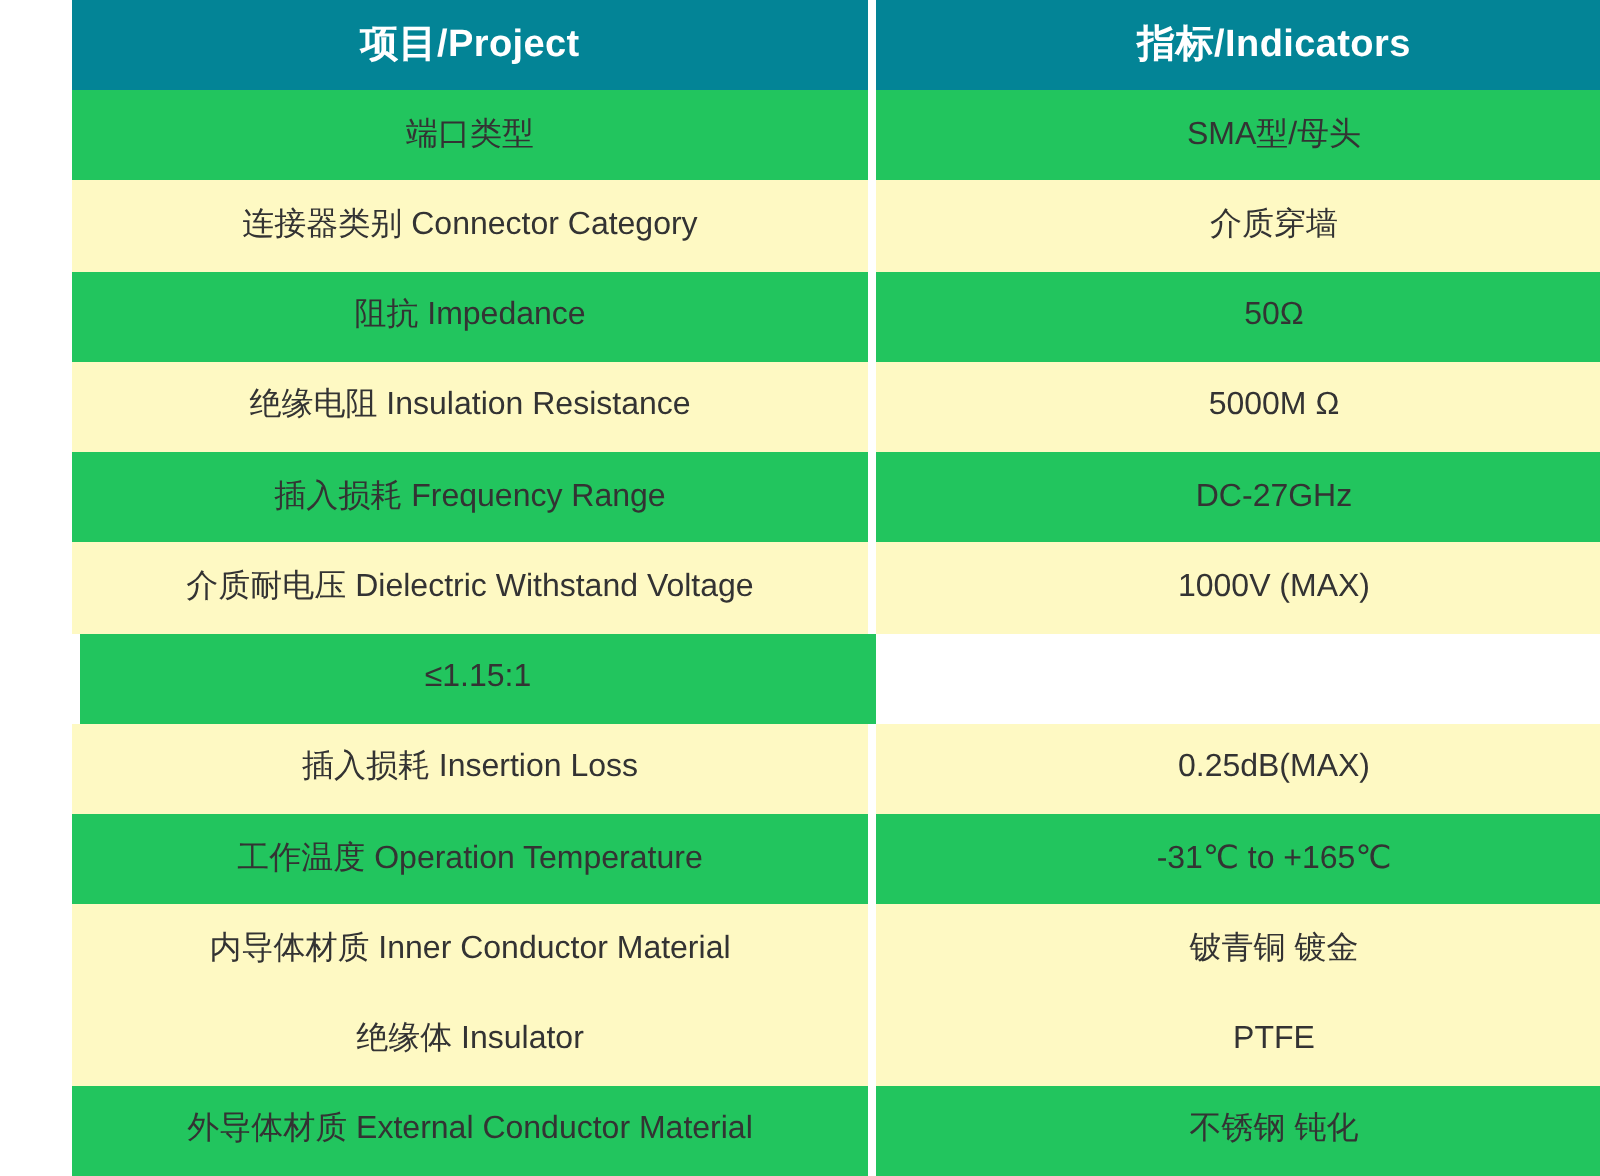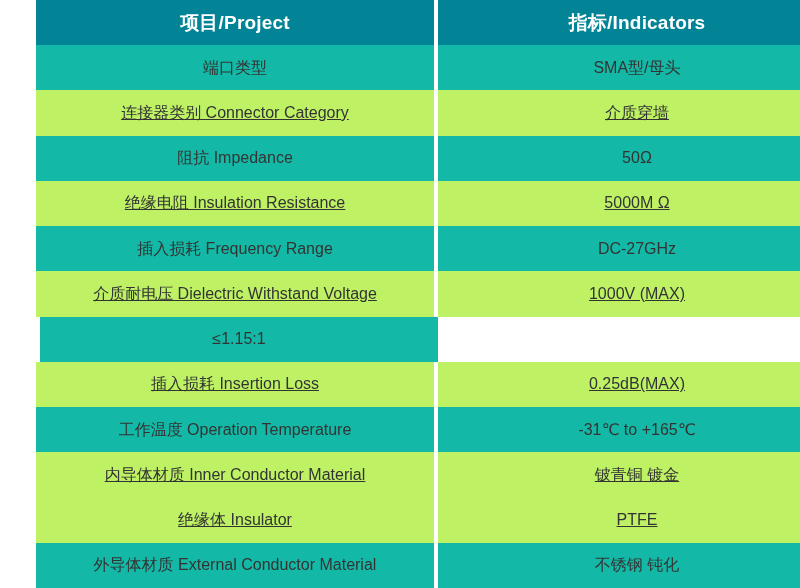--- a/index.html
+++ b/index.html
@@ -63,25 +63,24 @@
     font-weight: bold;
     letter-spacing: 0.2px;
   }
   
   .data-row .cell {
     color: #333333;
     font-size: 16px;
     font-weight: normal;
   }
   .data-row.white .cell {
-    background: #14b8a6;
+    background: #22c55e;
   }
   .data-row.tint .cell {
-    background: #bef264;
-    text-decoration: underline;
+    background: #fef9c3;
   }
 </style>
 </head>
 <body>
 
 <div id="spec-table">
 
   <div class="row header-row">
     <div class="cell col-project">项目/Project</div>
     <div class="gap"></div>

